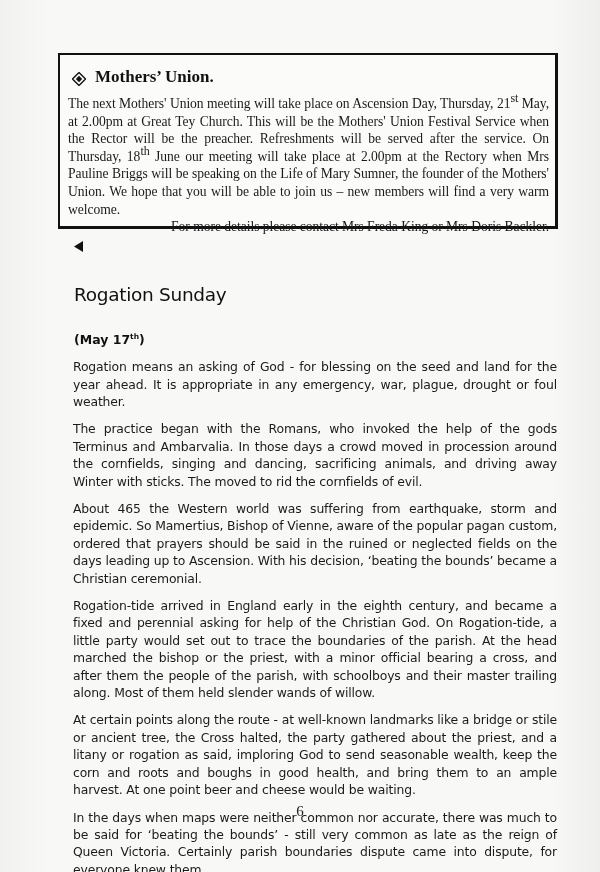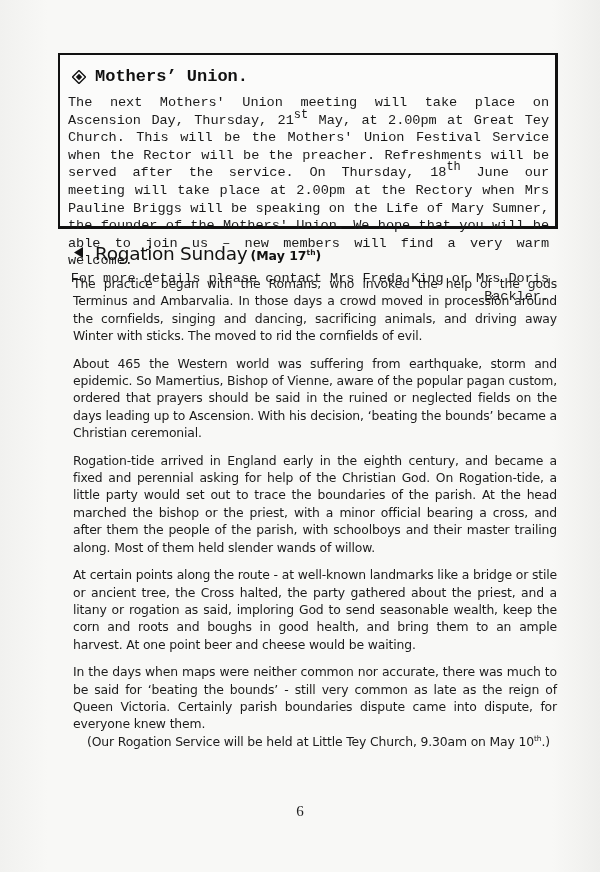--- a/index.html
+++ b/index.html
@@ -11,43 +11,43 @@
   }
   .page {
     position: absolute; left: 0; top: 0; width: 600px; height: 872px;
     background: linear-gradient(90deg, #f1f1ef 0%, #f8f8f6 8%, #f8f8f6 92%, #eeeeec 100%);
   }
   .box {
     position: absolute; left: 58px; top: 53px; width: 500px; height: 176px;
     border: 2px solid #111; border-right-width: 3px; border-bottom-width: 3px;
     background: #fbfbfa;
     padding: 0 6px 0 8px; box-sizing: border-box;
-    font-family: Liberation Mono, monospace;
+    font-family: Liberation Serif, serif;
   }
   .box-title {
     display: flex; align-items: center; gap: 10px;
     margin-top: 12px; margin-bottom: 8px;
     font-size: 17px; font-weight: bold; color: #111;
   }
   .diamond {
     width: 13px; height: 13px; position: relative; margin-left: 4px;
   }
   .box-body {
     font-size: 13.6px; line-height: 17.6px; text-align: justify;
     color: #1a1a1a; letter-spacing: -0.05px;
   }
   .box-body sup { font-size: 12px; line-height: 0; }
   .section {
     position: absolute; left: 73px; top: 243px; width: 484px;
     font-family: "DejaVu Sans", sans-serif;
   }
   .sec-title {
-    display: flex; align-items: baseline; gap: 12px;
+    display: flex; align-items: baseline; gap: 27px;
     font-family: "DejaVu Sans", sans-serif; color: #111;
-    margin-bottom: 11px; margin-left: 1px;
+    margin-bottom: 11px; margin-left: 1px; flex-direction: column;
   }
   .sec-title .arrow { font-size: 11px; position: relative; top: -2px; }
   .sec-title .main { font-size: 18.5px; letter-spacing: -0.3px; }
   .sec-title .sub { font-size: 12.5px; font-weight: bold; margin-left: -9px; }
   .sec-title sup { font-size: 7.5px; }
   .para {
     font-size: 12.4px; line-height: 17.4px; text-align: justify;
     color: #1b1b1b; margin: 0 0 10px 0; letter-spacing: -0.15px;
   }
   .para sup { font-size: 7.5px; line-height: 0; }
@@ -80,20 +80,21 @@
     <div class="sec-title">
       <span class="arrow">
         <svg width="9" height="11" viewBox="0 0 9 11">
             <polygon points="9,0 0,5.5 9,11" fill="#111"></polygon>
           </svg>
       </span>
       <span class="main">Rogation Sunday</span>
       <span class="sub"><span>(May 17</span><sup>th</sup><span>)</span></span>
     </div>
 
+    <p class="para">Rogation means an asking of God - for blessing on the seed and land for the year ahead. It is appropriate in any emergency, war, plague, drought or foul weather.</p>
     <p class="para">The practice began with the Romans, who invoked the help of the gods Terminus and Ambarvalia. In those days a crowd moved in procession around the cornfields, singing and dancing, sacrificing animals, and driving away Winter with sticks.  The moved to rid the cornfields of evil.</p>
     <p class="para">About 465 the Western world was suffering from earthquake, storm and epidemic.  So Mamertius, Bishop of Vienne, aware of the popular pagan custom, ordered that prayers should be said in the ruined or neglected fields on the days leading up to Ascension.  With his decision, ‘beating the bounds’ became a Christian ceremonial.</p>
     <p class="para">Rogation-tide arrived in England early in the eighth century, and became a fixed and perennial asking for help of the Christian God. On Rogation-tide, a little party would set out to trace the boundaries of the parish.  At the head marched the bishop or the priest, with a minor official bearing a cross, and after them the people of the parish, with schoolboys and their master trailing along. Most of them held slender wands of willow.</p>
     <p class="para">At certain points along the route - at well-known landmarks like a bridge or stile or ancient tree, the Cross halted, the party gathered about the priest, and a litany or rogation as said, imploring God to send seasonable wealth, keep the corn and roots and boughs in good health, and bring them to an ample harvest. At one point beer and cheese would be waiting.</p>
     <p class="para">In the days when maps were neither common nor accurate, there was much to be said for ‘beating the bounds’ - still very common as late as the reign of Queen Victoria. Certainly parish boundaries dispute came into dispute, for everyone knew them.</p>
     <p class="para note"><span>(Our Rogation Service will be held at Little Tey Church, 9.30am on May 10</span><sup>th</sup><span>.)</span></p>
   </div>
 
   <div class="page-num">6</div>
 </div>

